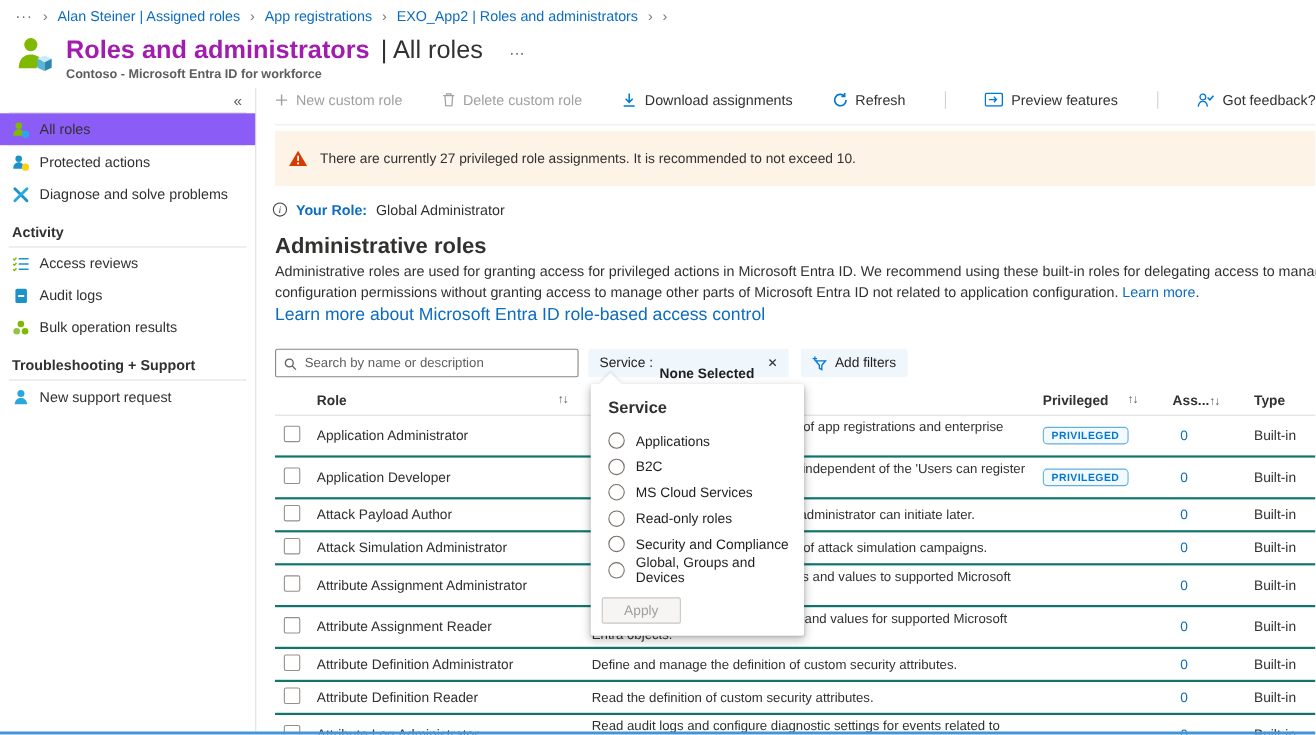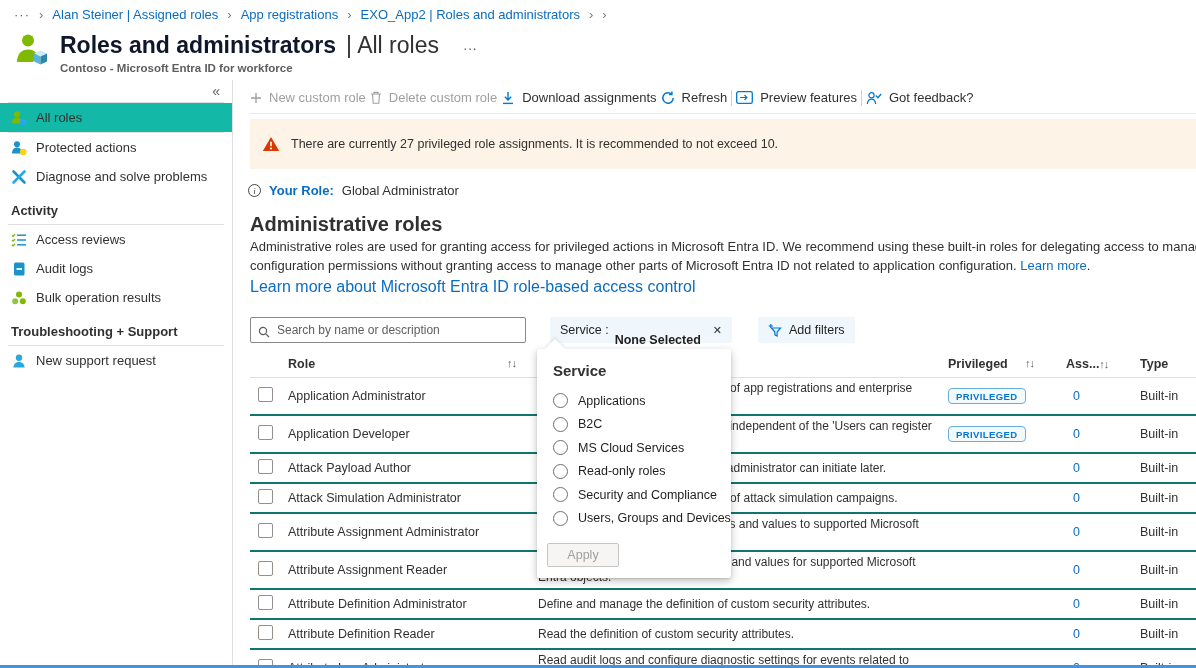--- a/index.html
+++ b/index.html
@@ -10,58 +10,58 @@
   
   .crumbbar { position:absolute; top:0; left:0; right:0; height:28px; display:flex; align-items:center; gap:9px; padding-left:14px; font-size:13px; }
   .crumb { color:#0b6cc0; text-decoration:none; cursor:pointer; }
   .crumb-sep { color:#7a7a7a; font-size:13px; }
   .crumb-overflow { color:#605e5c; letter-spacing:1px; cursor:pointer; }
 
   
   .titleblock { position:absolute; top:32px; left:14px; display:flex; gap:10px; }
   .title-icon svg { display:block; }
   .title-line { display:flex; align-items:baseline; gap:10px; }
-  .title-main { font-size:23px; font-weight:700; color:#0f172a; }
+  .title-main { font-size:23px; font-weight:700; color:#a21caf; }
   .title-suffix { font-size:23px; font-weight:400; color:#323130; }
   .title-more { color:#605e5c; font-size:14px; margin-left:14px; cursor:pointer; }
   .subtitle { font-size:11.5px; color:#605e5c; margin-top:3px;font-weight:bold; }
 
   
   .sidebar { position:absolute; top:80px; left:0; bottom:3px; width:233px; border-right:1px solid #e1dfdd; background:#fff; font-size:13px; }
   .collapse-row { height:22px; display:flex; justify-content:flex-end; padding-right:12px; align-items:center; color:#605e5c; }
   .collapse-row span { cursor:pointer; font-size:14px; }
   .side-divider { border-top:1px solid #e1dfdd; margin:0 8px; }
   .side-item { height:29px; display:flex; align-items:center; gap:9px; padding-left:11px; cursor:pointer; color:#323130; }
-  .side-item.selected { background:#14b8a6; }
+  .side-item.selected { background:#8b5cf6; }
   .side-icon { width:16px; height:16px; display:inline-flex; }
   .side-header { font-weight:700; color:#323130; padding:12px 0 6px 11px; }
 
   
   .main { position:absolute; top:80px; left:233px; right:0; bottom:0; }
-  .toolbar { position:absolute; top:3px; left:17px; right:0; height:29px; display:flex; align-items:center; gap:4px; font-size:13px; white-space:nowrap; }
+  .toolbar { position:absolute; top:3px; left:17px; right:0; height:29px; display:flex; align-items:flex-start; gap:36px; font-size:13px; white-space:nowrap; }
   .tb-btn { display:flex; align-items:center; gap:7px; cursor:pointer; color:#323130; }
   .tb-btn.disabled { color:#a19f9d; cursor:default; }
   .tb-sep { width:1px; height:16px; background:#d1d1d1; }
   .tb-icon { display:inline-flex; }
   .toolbar-divider { position:absolute; top:33px; left:17px; right:0; border-top:1px solid #edebe9; }
 
   .banner { position:absolute; top:39px; left:17px; right:0; height:50px; background:#fdf3e7; display:flex; align-items:center; gap:11px; padding-left:12px; font-size:12.5px; color:#323130; }
 
   .your-role { position:absolute; top:103px; left:15px; display:flex; align-items:center; gap:8px; font-size:13px; }
   .info-icon { width:13px; height:13px; border:1px solid #444; border-radius:50%; display:inline-flex; align-items:center; justify-content:center; font-size:9px; font-family:"Liberation Serif",serif; font-style:italic; color:#444; }
   .yr-label { color:#0b6cc0; font-weight:700; }
 
   .sec-heading { position:absolute; top:133px; left:17px; font-size:20px; font-weight:700; color:#323130; }
   .para { position:absolute; top:157px; left:17px; width:1100px; font-size:13px; line-height:19px; color:#323130; }
   .para-line1 { white-space:nowrap; overflow:hidden; }
   .inline-link, .stand-link { color:#0b6cc0; text-decoration:none; cursor:pointer; }
   .learn-link { position:absolute; top:198px; left:17px; font-size:16px; }
 
   
-  .filters { position:absolute; top:237px; left:17px; display:flex; align-items:center; gap:24px; }
+  .filters { position:absolute; top:237px; left:17px; display:flex; align-items:center; gap:9px; }
   .searchwrap { position:relative; }
   .search { width:276px; height:26px; border:1px solid #8a8886; border-radius:2px; padding:0 8px 0 26px; font-size:12px; color:#323130; font-family:inherit; outline:none; }
   .search::placeholder { color:#605e5c; }
   .mag { position:absolute; left:8px; top:7px; }
   .pill { height:26px; display:flex; align-items:center; gap:6px; background:#eff6fc; border-radius:2px; padding:0 10px; font-size:12.5px; cursor:pointer; color:#201f1e; }
   .pill b { font-weight:700;margin-top:20px; }
   .pill-x { margin-left:6px; font-size:11px; color:#323130; cursor:pointer; }
   .addf { margin-left:2px; }
   .af-icon { display:inline-flex; }
 
@@ -480,19 +480,19 @@
     <label class="opt">
       <span class="radio"></span>
       <span>Read-only roles</span>
     </label>
     <label class="opt">
       <span class="radio"></span>
       <span>Security and Compliance</span>
     </label>
     <label class="opt">
       <span class="radio"></span>
-      <span>Users, Groups and Devices</span>
+      <span>Global, Groups and Devices</span>
     </label>
     <button class="apply" disabled="">Apply</button>
   </div>
 
   <div class="window-edge"></div>
 </div>
 
 </body></html>

